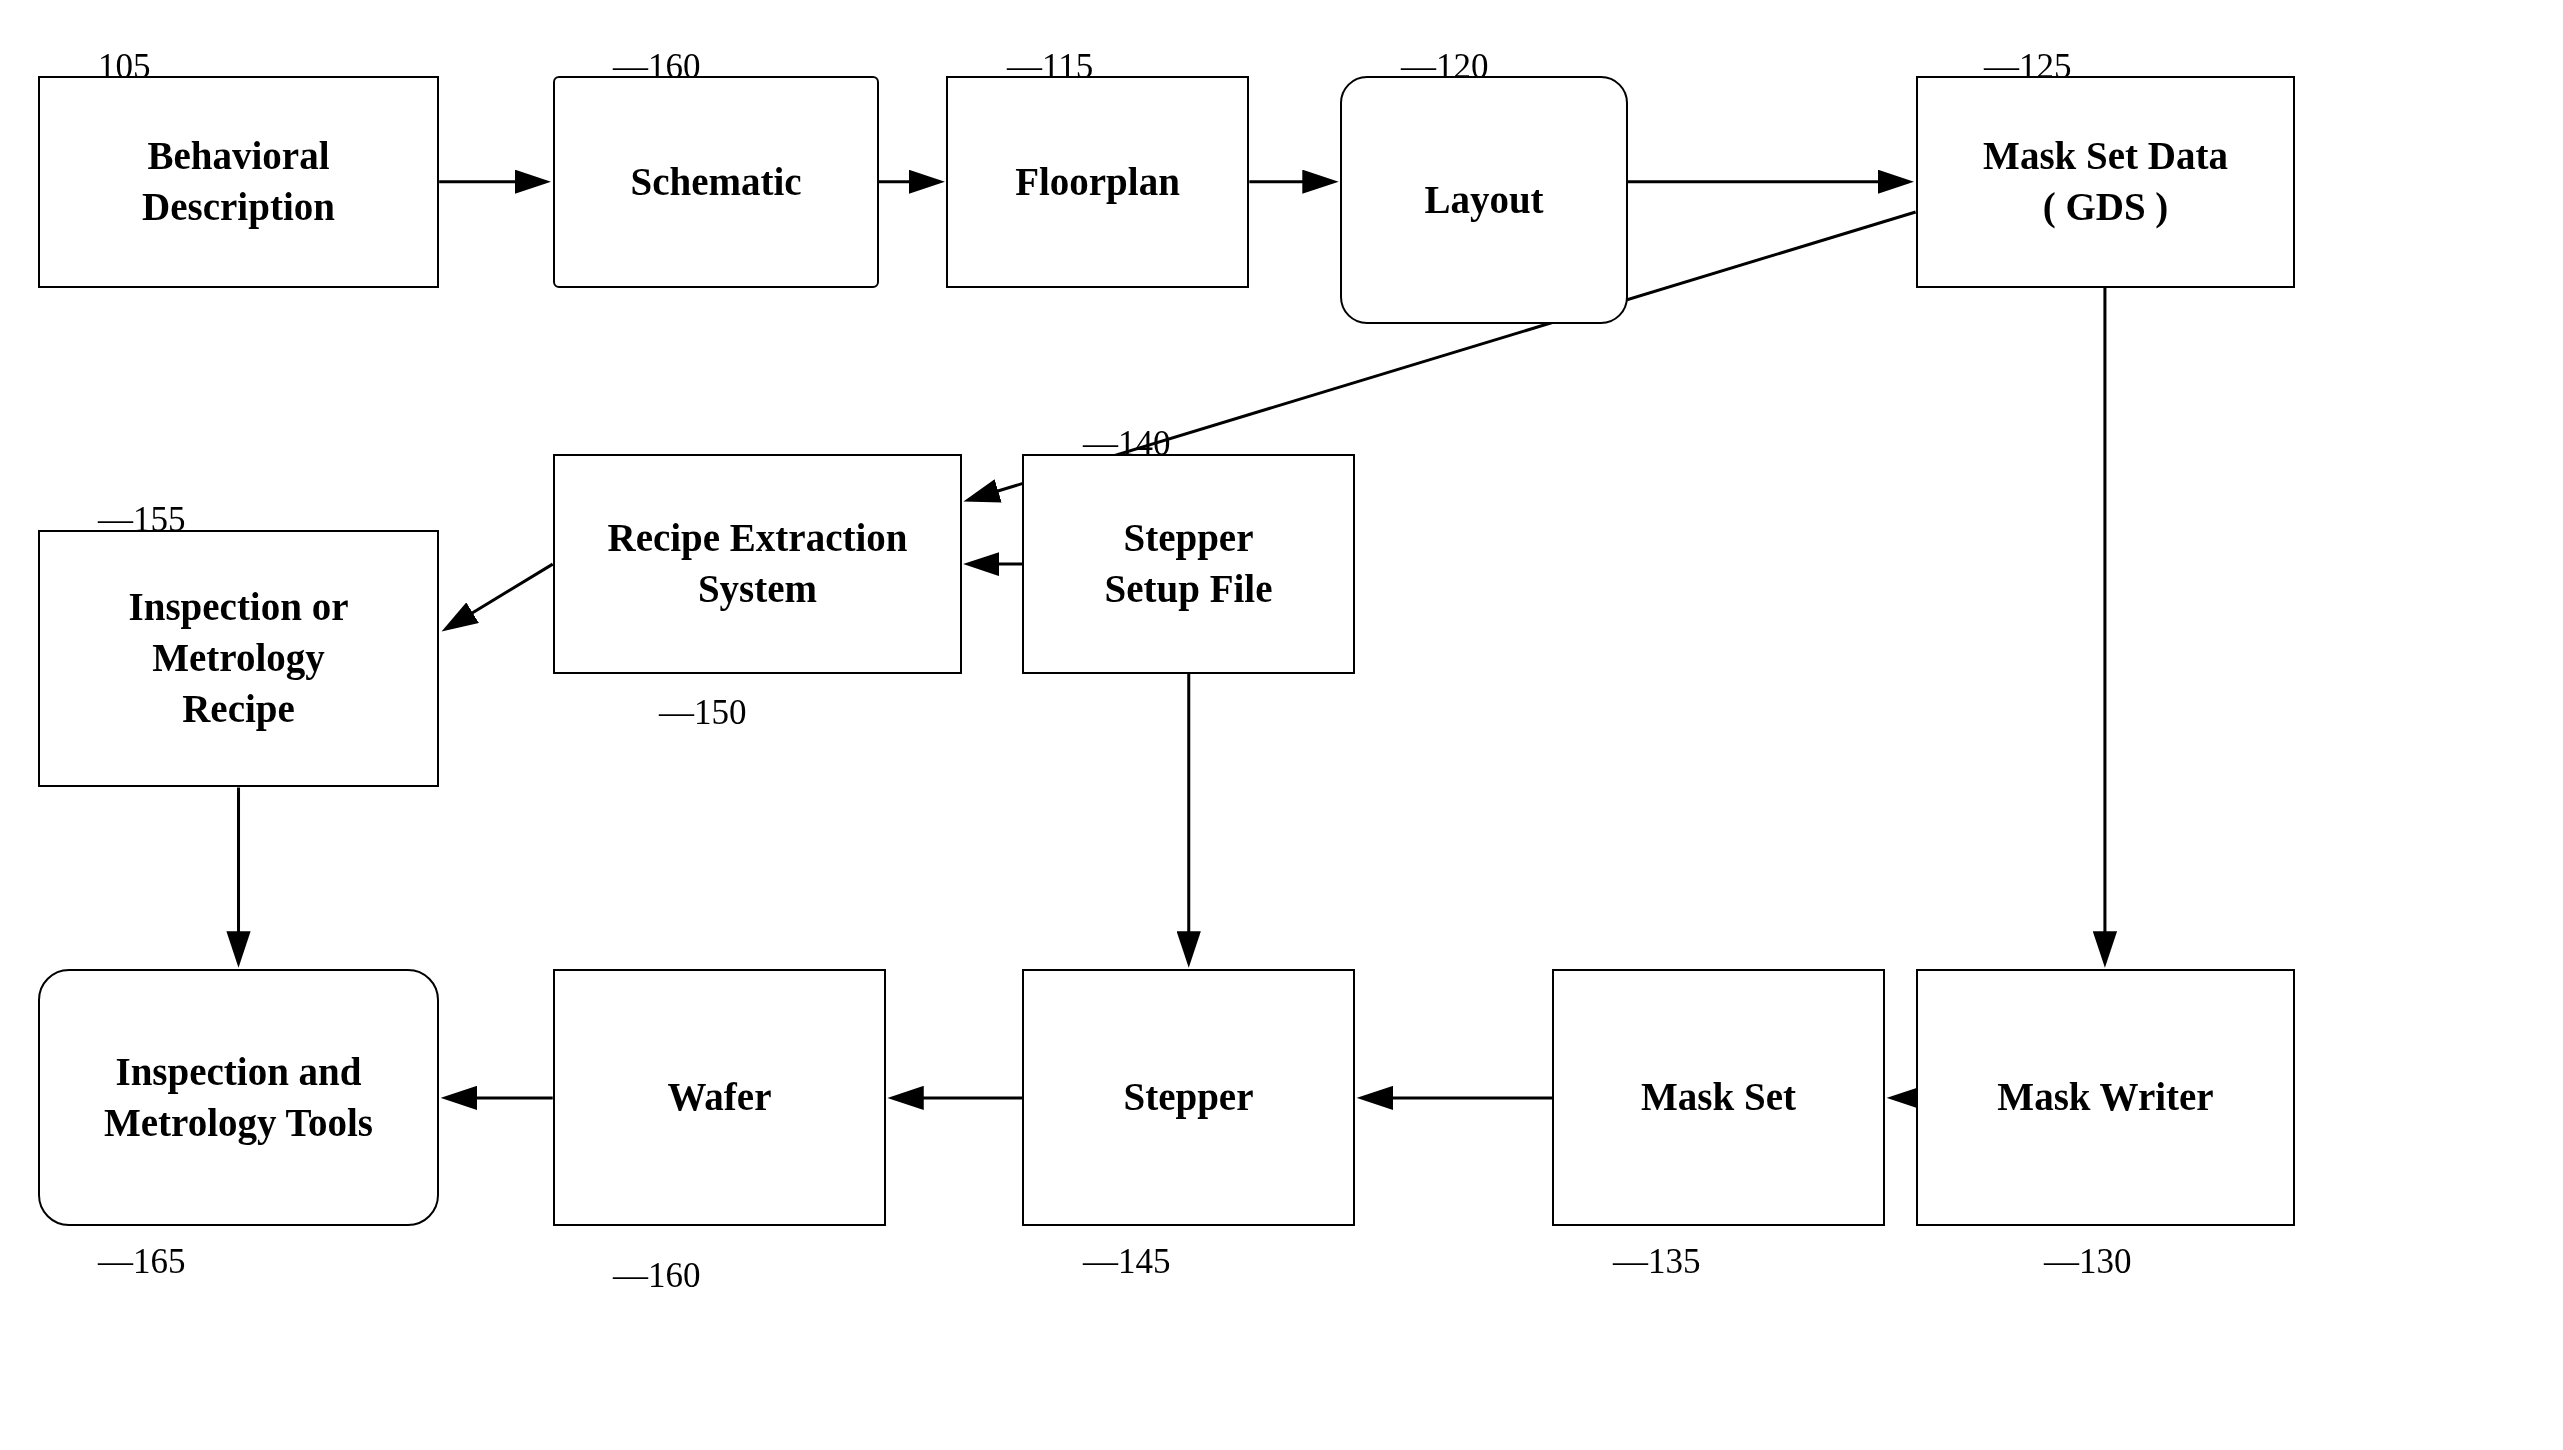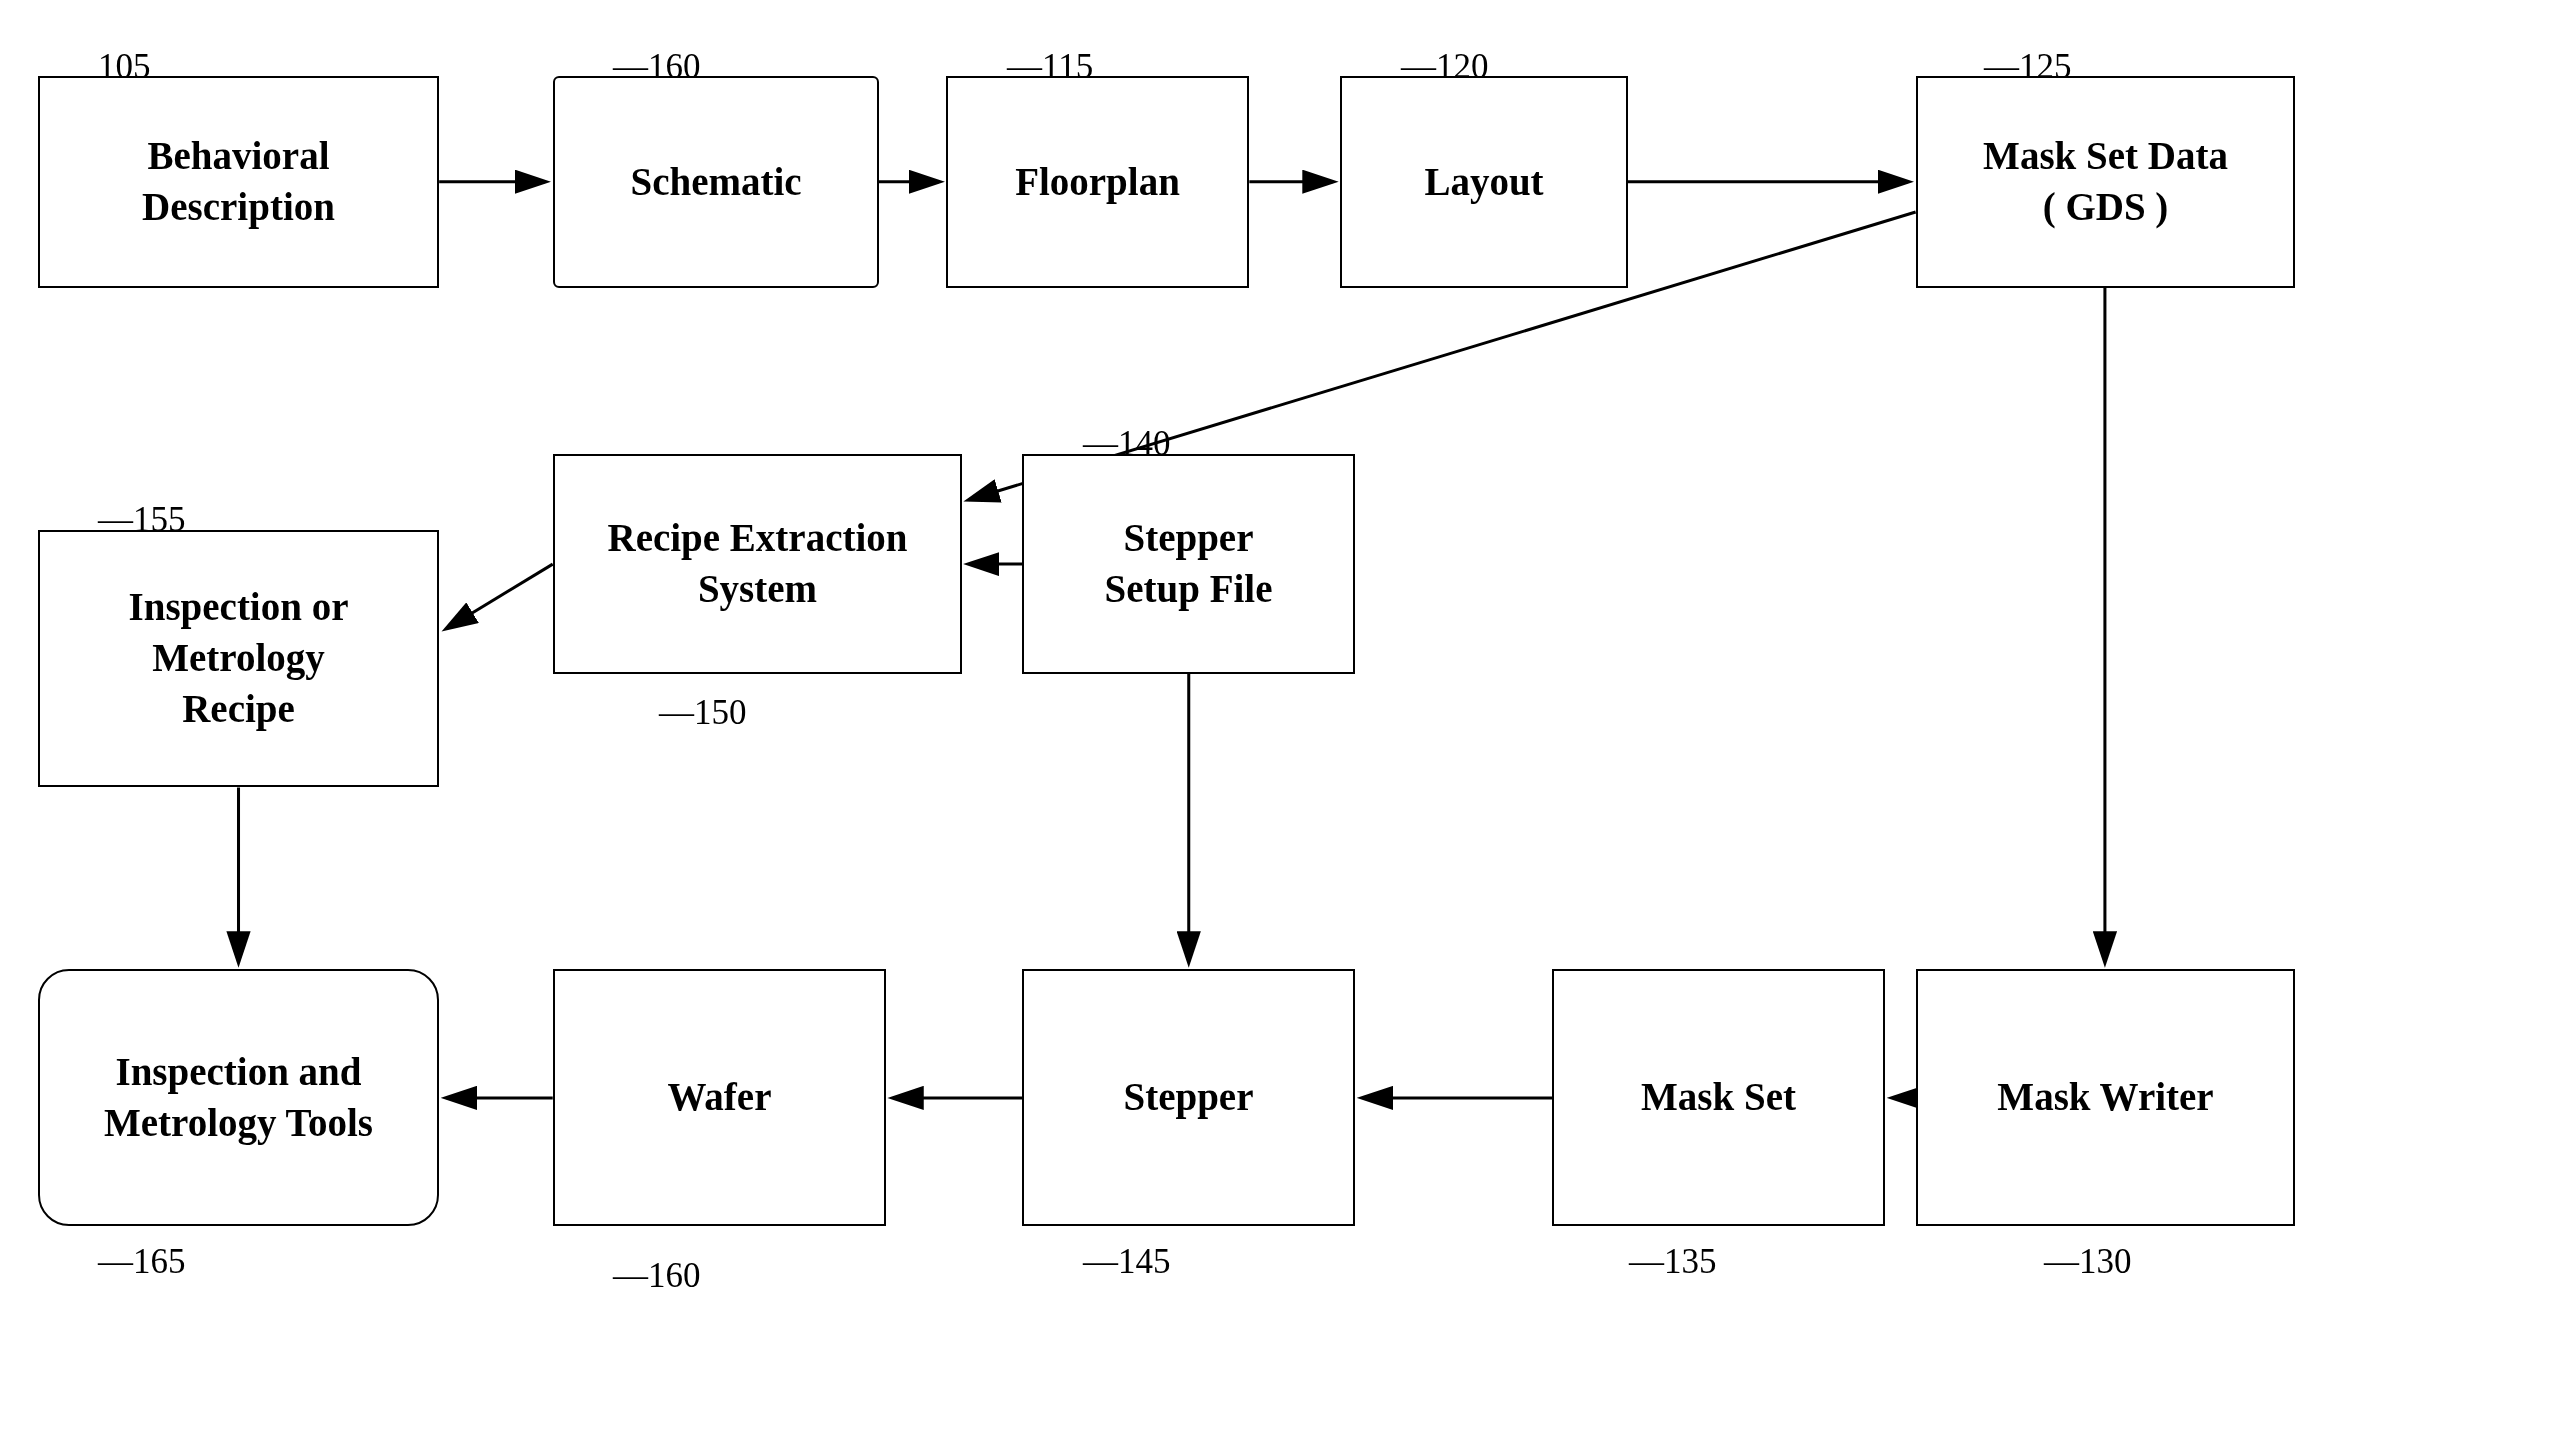--- a/index.html
+++ b/index.html
@@ -94,21 +94,21 @@
   <div class="box" style="left:553px; top:76px; width:326px; height:212px;border-radius:6px;">
     <span>Schematic</span>
   </div>
   <span class="ref-label" style="left:613px; top:47px;">—160</span>
 
   <div class="box" style="left:946px; top:76px; width:303px; height:212px;">
     <span>Floorplan</span>
   </div>
   <span class="ref-label" style="left:1007px; top:47px;">—115</span>
 
-  <div class="box" style="left:1340px; top:76px; width:288px; height:212px;">
+  <div class="box" style="left:1340px; top:76px; width:288px; height:248px;border-radius:27px;">
     <span>Layout</span>
   </div>
   <span class="ref-label" style="left:1401px; top:47px;">—120</span>
 
   <div class="box" style="left:1916px; top:76px; width:379px; height:212px;">
     <span>Mask Set Data<br>( GDS )</span>
   </div>
   <span class="ref-label" style="left:1984px; top:47px;">—125</span>
 
   <div class="box" style="left:553px; top:454px; width:409px; height:220px;">
@@ -137,20 +137,20 @@
   <span class="ref-label" style="left:613px; top:1256px;">—160</span>
 
   <div class="box" style="left:1022px; top:969px; width:333px; height:257px;">
     <span>Stepper</span>
   </div>
   <span class="ref-label" style="left:1083px; top:1242px;">—145</span>
 
   <div class="box" style="left:1552px; top:969px; width:333px; height:257px;">
     <span>Mask Set</span>
   </div>
-  <span class="ref-label" style="left:1613px; top:1242px;margin-left:16px;">—135</span>
+  <span class="ref-label" style="left:1613px; top:1242px;">—135</span>
 
   <div class="box" style="left:1916px; top:969px; width:379px; height:257px;">
     <span>Mask Writer</span>
   </div>
   <span class="ref-label" style="left:2044px; top:1242px;">—130</span>
 </div>
 
 
 </body></html>

